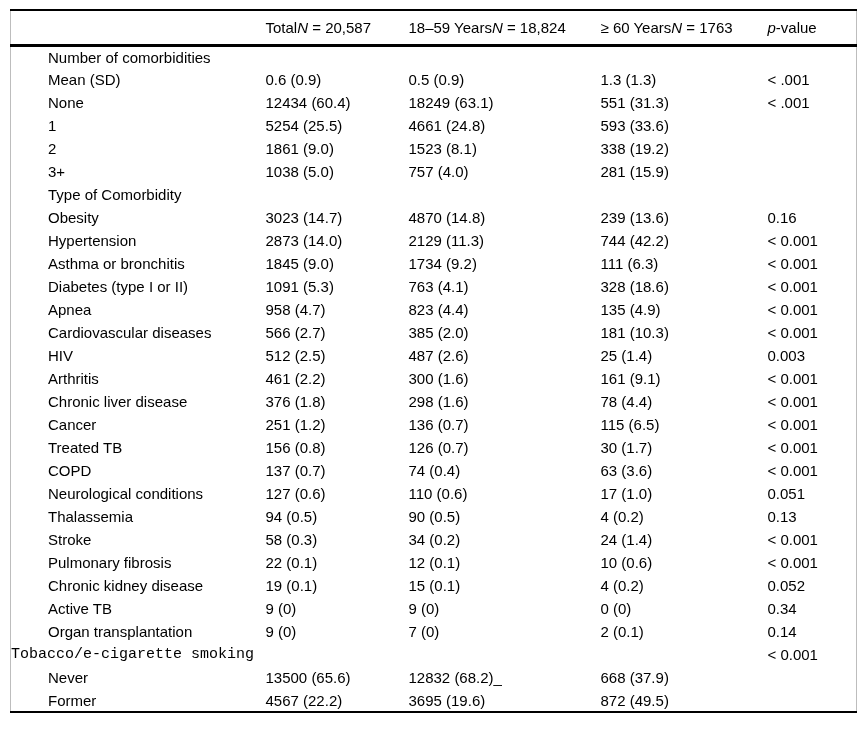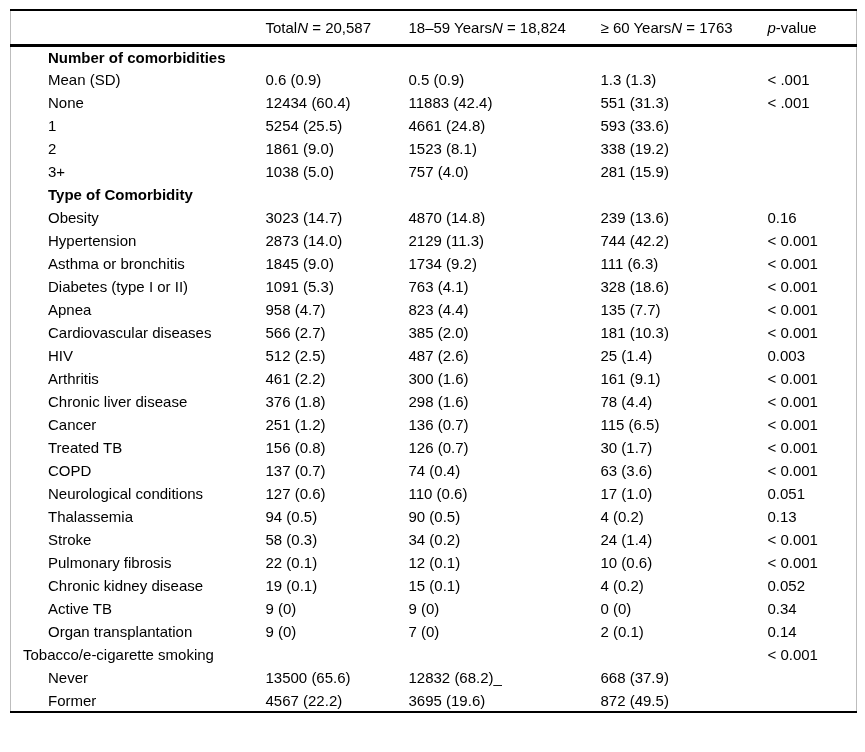--- a/index.html
+++ b/index.html
@@ -53,25 +53,26 @@
   tbody tr { height: 23px; }
   td {
     padding: 0;
     vertical-align: middle;
     white-space: nowrap;
     overflow: visible;
   }
   
   tbody tr td:first-child { padding-left: 37px; }
   tbody tr.row-section td:first-child {
-    font-weight: bold;
+    font-weight: normal;
   }
   tbody tr.row-plain td:first-child {
-    padding-left: 12px;
+    padding-left: 0;
     font-weight: normal;
+    font-family: Liberation Mono, monospace;
   }
   .nvar { font-style: italic; }
 </style>
 </head>
 <body>
 
 <div class="page">
   <div class="table-wrap">
     <table class="stat-table">
       <colgroup>
@@ -101,21 +102,21 @@
           <tr class="row-item">
             <td>Mean (SD)</td>
             <td>0.6 (0.9)</td>
             <td>0.5 (0.9)</td>
             <td>1.3 (1.3)</td>
             <td>&lt; .001</td>
           </tr>
           <tr class="row-item">
             <td>None</td>
             <td>12434 (60.4)</td>
-            <td>11883 (42.4)</td>
+            <td>18249 (63.1)</td>
             <td>551 (31.3)</td>
             <td>&lt; .001</td>
           </tr>
           <tr class="row-item">
             <td>1</td>
             <td>5254 (25.5)</td>
             <td>4661 (24.8)</td>
             <td>593 (33.6)</td>
             <td></td>
           </tr>
@@ -165,21 +166,21 @@
             <td>Diabetes (type I or II)</td>
             <td>1091 (5.3)</td>
             <td>763 (4.1)</td>
             <td>328 (18.6)</td>
             <td>&lt; 0.001</td>
           </tr>
           <tr class="row-item">
             <td>Apnea</td>
             <td>958 (4.7)</td>
             <td>823 (4.4)</td>
-            <td>135 (7.7)</td>
+            <td>135 (4.9)</td>
             <td>&lt; 0.001</td>
           </tr>
           <tr class="row-item">
             <td>Cardiovascular diseases</td>
             <td>566 (2.7)</td>
             <td>385 (2.0)</td>
             <td>181 (10.3)</td>
             <td>&lt; 0.001</td>
           </tr>
           <tr class="row-item">

